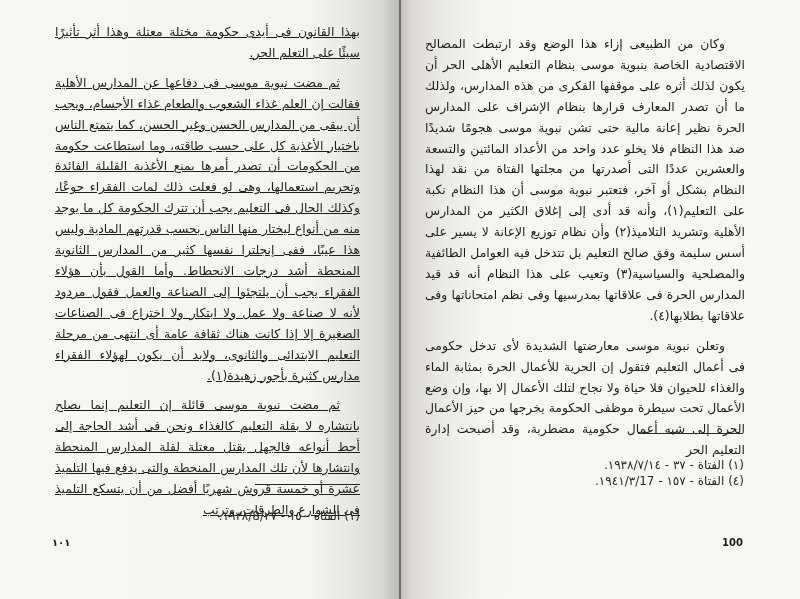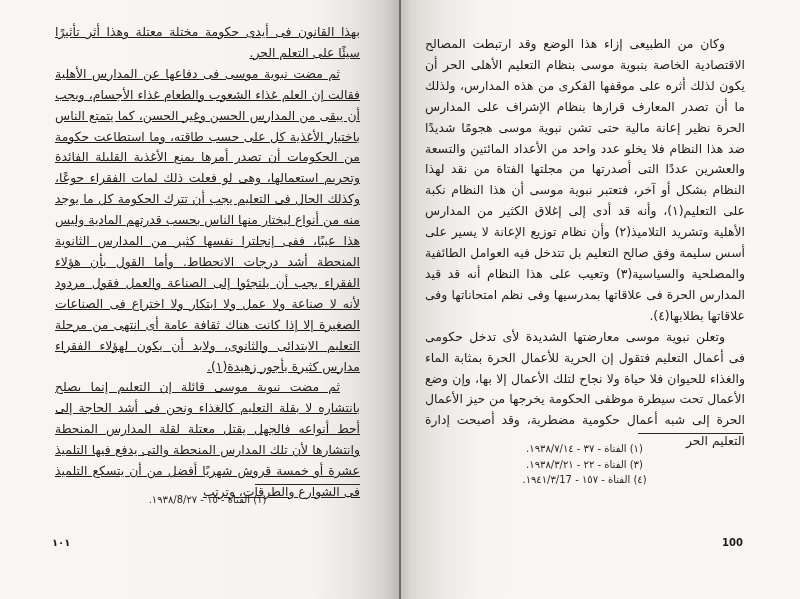--- a/index.html
+++ b/index.html
@@ -21,28 +21,28 @@
     position:absolute; left:399px; top:0; width:2px; height:599px;
     background:#6f6b66;
   }
   .text-block {
     position:absolute; direction:rtl; text-align:justify;
     font-size:12.4px; line-height:20.9px; color:#1f1d1b;
   }
   .left .text-block { left:55px; width:305px; top:22px;text-decoration:underline; }
   .right .text-block { left:425px; width:320px; top:34px; }
   .para { margin:0; text-align-last:right; }
-  .para.indent { text-indent:20px; }
+  .para.indent { text-indent:20px; margin-top:9px; }
   .para.first-indent { text-indent:20px; }
   .fn-rule {
     position:absolute; height:1px; background:#2b2926; width:105px;
   }
   .footnotes {
-    position:absolute; direction:rtl; text-align:center;
-    font-size:10px; line-height:15.7px; color:#2a2826;
+    position:absolute; direction:rtl; text-align:right;
+    font-size:12px; line-height:15.7px; color:#2a2826;margin-top:17px;
   }
   .folio {
     position:absolute; font-size:10px; font-weight:bold; color:#1c1a18; direction:rtl;
   }
 </style>
 </head>
 <body>
 
 <div class="spread">
 
@@ -60,20 +60,19 @@
   </div>
 
   <div class="page right">
     <div class="text-block" style="left:25px;">
       <p class="para first-indent">وكان من الطبيعى إزاء هذا الوضع وقد ارتبطت المصالح الاقتصادية الخاصة بنبوية موسى بنظام التعليم الأهلى الحر أن يكون لذلك أثره على موقفها الفكرى من هذه المدارس، ولذلك ما أن تصدر المعارف قرارها بنظام الإشراف على المدارس الحرة نظير إعانة مالية حتى تشن نبوية موسى هجومًا شديدًا ضد هذا النظام فلا يخلو عدد واحد من الأعداد المائتين والتسعة والعشرين عددًا التى أصدرتها من مجلتها الفتاة من نقد لهذا النظام بشكل أو آخر، فتعتبر نبوية موسى أن هذا النظام نكبة على التعليم(١)، وأنه قد أدى إلى إغلاق الكثير من المدارس الأهلية وتشريد التلاميذ(٢) وأن نظام توزيع الإعانة لا يسير على أسس سليمة وفق صالح التعليم بل تتدخل فيه العوامل الطائفية والمصلحية والسياسية(٣) وتعيب على هذا النظام أنه قد قيد المدارس الحرة فى علاقاتها بمدرسيها وفى نظم امتحاناتها وفى علاقاتها بطلابها(٤).</p>
       <p class="para indent">وتعلن نبوية موسى معارضتها الشديدة لأى تدخل حكومى فى أعمال التعليم فتقول إن الحرية للأعمال الحرة بمثابة الماء والغذاء للحيوان فلا حياة ولا نجاح لتلك الأعمال إلا بها، وإن وضع الأعمال تحت سيطرة موظفى الحكومة يخرجها من حيز الأعمال الحرة إلى شبه أعمال حكومية مضطربة، وقد أصبحت إدارة التعليم الحر</p>
     </div>
     <div class="fn-rule" style="left:238px; top:433px;"></div>
     <div class="footnotes" style="left:25px; width:319px; top:441px;">
       <div>(١) الفتاة - ٣٧ - ١٩٣٨/٧/١٤.</div>
-      <div>(٣) الفتاة - ٢٢ - ١٩٣٨/٣/٢١.</div>
       <div>(٤) الفتاة - ١٥٧ - ١٩٤١/٣/17.</div>
     </div>
     <div class="folio" style="left:322px; top:537px;">100</div>
   </div>
 
   <div class="spine"></div>
 </div>
 
 </body></html>

